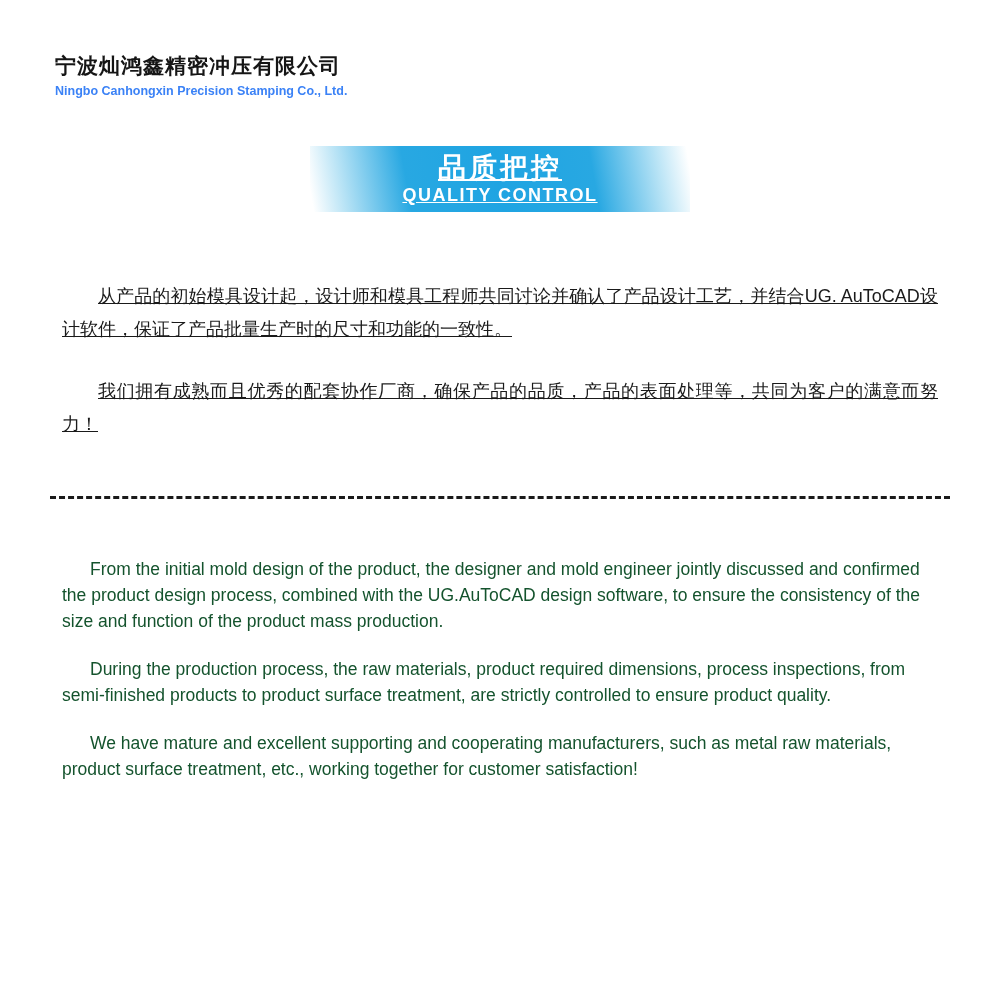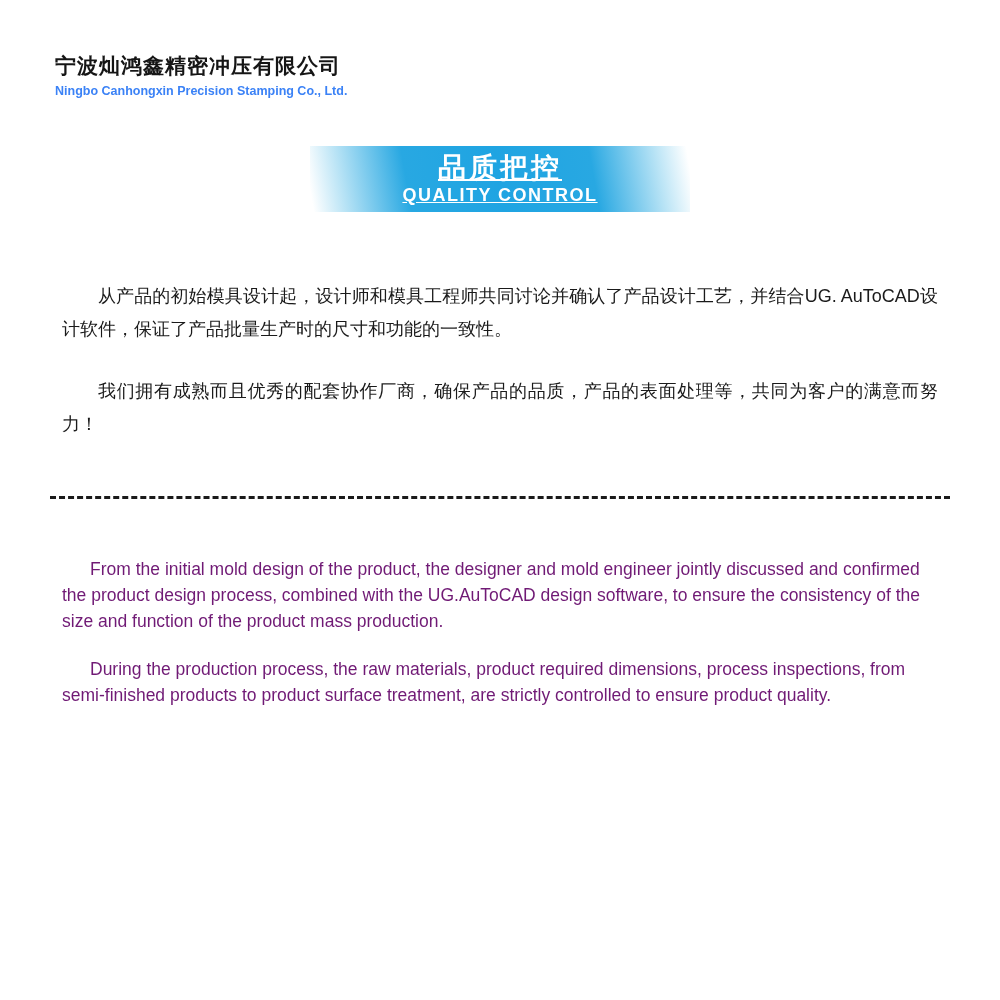--- a/index.html
+++ b/index.html
@@ -72,28 +72,29 @@
     right: 62px;
     top: 280px;
   }
   p.cn {
     margin: 0 0 29px 0;
     font-size: 18px;
     line-height: 33px;
     text-indent: 2em;
     text-align: justify;
     color: #1a1a1a;
+    text-decoration: underline;
   }
   p.en {
     margin: 0 0 22px 0;
     font-size: 17.5px;
     line-height: 26px;
     text-indent: 28px;
     text-align: left;
-    color: #701a75;
+    color: #14532d;
   }
   .divider {
     height: 0;
     border-top: 3px dashed #1a1a1a;
     margin: 55px -12px 57px -12px;
   }
 </style>
 </head>
 <body>
 
@@ -110,15 +111,16 @@
   </div>
 
   <main class="content">
     <p class="cn">从产品的初始模具设计起，设计师和模具工程师共同讨论并确认了产品设计工艺，并结合UG. AuToCAD设计软件，保证了产品批量生产时的尺寸和功能的一致性。</p>
     <p class="cn">我们拥有成熟而且优秀的配套协作厂商，确保产品的品质，产品的表面处理等，共同为客户的满意而努力！</p>
 
     <div class="divider"></div>
 
     <p class="en">From the initial mold design of the product, the designer and mold engineer jointly discussed and confirmed the product design process, combined with the UG.AuToCAD design software, to ensure the consistency of the size and function of the product mass production.</p>
     <p class="en">During the production process, the raw materials, product required dimensions, process inspections, from semi-finished products to product surface treatment, are strictly controlled to ensure product quality.</p>
+    <p class="en">We have mature and excellent supporting and cooperating manufacturers, such as metal raw materials, product surface treatment, etc., working together for customer satisfaction!</p>
   </main>
 
 </div>
 
 </body></html>

